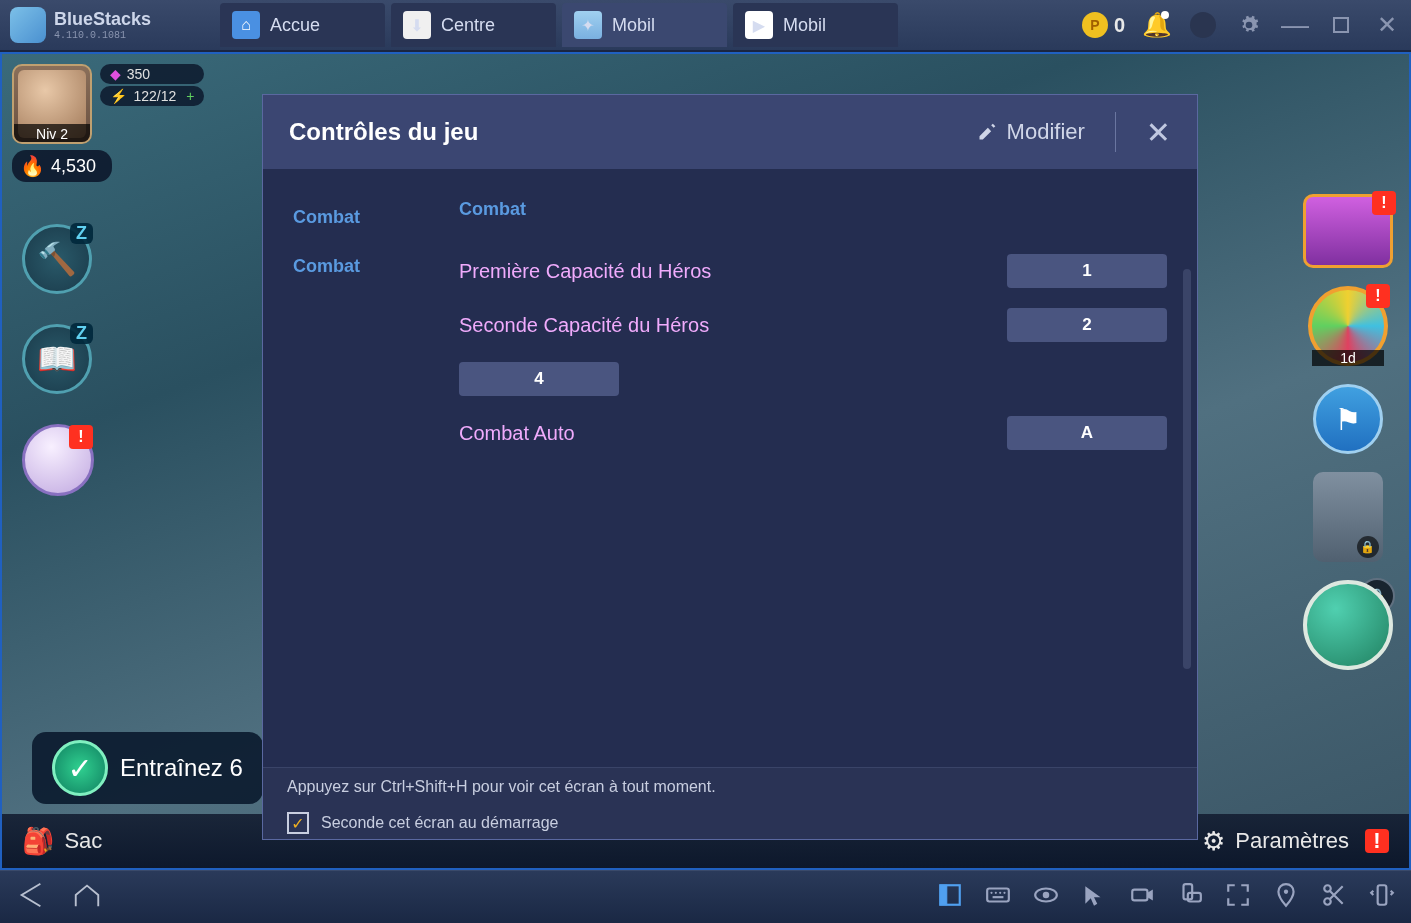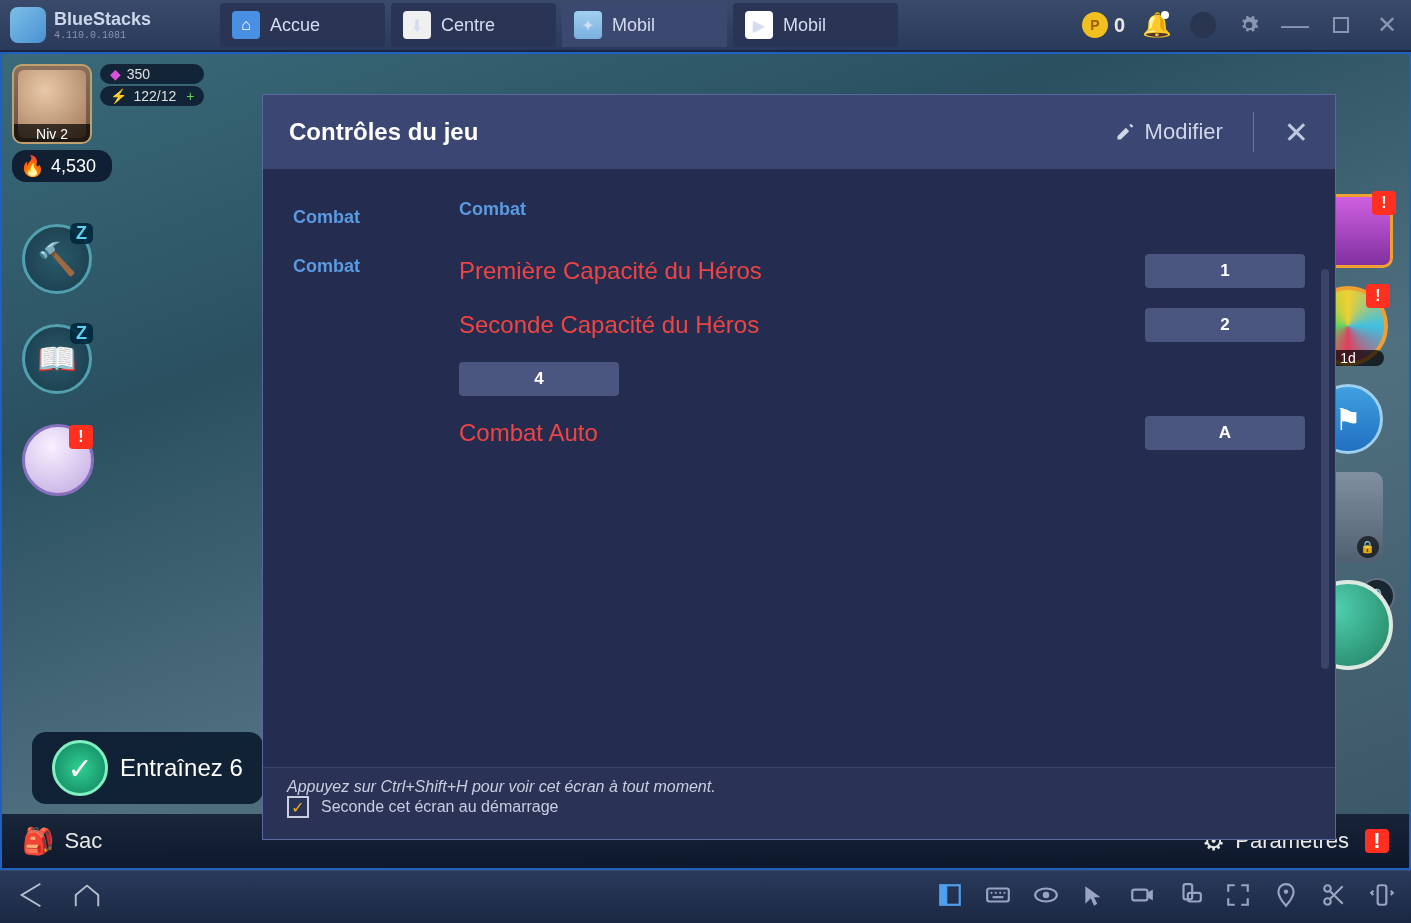--- a/index.html
+++ b/index.html
@@ -60,52 +60,52 @@
 .action-z{position:absolute;top:-4px;right:-4px;background:rgba(0,40,60,0.9);color:#60d0f0;font-size:18px;font-weight:bold;padding:0 6px;border-radius:6px;}
 .hammer-icon,.book-icon{color:#c0e0f0;font-size:32px;}
 .elf-avatar{width:72px;height:72px;background:radial-gradient(circle at 40% 30%,#f8f0ff,#c0a8e0);border-radius:50%;border:3px solid #8870c0;position:relative;}
 .alert-dot{position:absolute;top:-2px;right:-2px;width:24px;height:24px;background:#ff3020;border-radius:4px;display:flex;align-items:center;justify-content:center;color:#fff;font-weight:bold;}
 .lock-badge{position:absolute;right:14px;top:524px;width:36px;height:36px;background:rgba(20,30,40,0.9);border-radius:50%;border:2px solid #607080;display:flex;align-items:center;justify-content:center;color:#b0b8c0;}
 
 
 .right-actions{position:absolute;right:16px;top:140px;display:flex;flex-direction:column;gap:18px;align-items:center;}
 .chest{width:90px;height:74px;background:linear-gradient(#d060e0,#8030a0);border-radius:10px;border:3px solid #f0a030;position:relative;}
 .wheel{width:80px;height:80px;background:conic-gradient(#f0d030,#40c0e0,#e04060,#60d060,#f0d030);border-radius:50%;border:4px solid #f0a030;position:relative;}
-.wheel-label{position:absolute;bottom:-4px;left:0;right:0;text-align:center;background:rgba(0,0,0,0.7);color:#fff;font-size:14px;border-radius:8px;}
+.wheel-label{position:absolute;bottom:-4px;left:0;right:0;text-align:center;background:rgba(0,0,0,0.7);color:#fff;font-size:14px;border-radius:0;}
 .flag{width:70px;height:70px;background:linear-gradient(#40a0e0,#2070c0);border-radius:50%;border:3px solid #a0d0f0;position:relative;display:flex;align-items:center;justify-content:center;}
 .tower{width:70px;height:90px;background:linear-gradient(#8090a0,#506070);border-radius:10px;position:relative;}
 .globe{width:90px;height:90px;background:radial-gradient(circle at 35% 30%,#50d0b0,#208060);border-radius:50%;border:4px solid #dde8e0;position:relative;}
 
 
 .game-bottom{position:absolute;bottom:0;left:0;right:0;height:54px;background:linear-gradient(rgba(20,30,50,0.9),rgba(10,20,40,0.95));display:flex;align-items:center;padding:0 20px;justify-content:space-between;}
 .gb-item{display:flex;align-items:center;gap:10px;color:#e8e8e8;font-size:22px;}
 .gb-icon{font-size:26px;}
 .train-btn{position:absolute;left:30px;bottom:64px;display:flex;align-items:center;gap:12px;background:rgba(10,25,45,0.9);padding:8px 20px;border-radius:14px;}
 .train-check{width:56px;height:56px;background:radial-gradient(#30d090,#108060);border-radius:50%;border:3px solid #80f0c0;display:flex;align-items:center;justify-content:center;color:#fff;font-size:30px;}
 .train-text{color:#fff;font-size:24px;}
 
 
-.modal{position:absolute;top:40px;left:260px;width:1074px;height:746px;background:#2a3355;border:1px solid #5a68a0;display:flex;flex-direction:column;}
+.modal{position:absolute;top:40px;left:260px;width:936px;height:746px;background:#2a3355;border:1px solid #5a68a0;display:flex;flex-direction:column;}
 .modal-header{height:74px;background:#3b4672;display:flex;align-items:center;padding:0 26px;gap:20px;}
 .modal-title{color:#fff;font-size:24px;font-weight:600;flex:1;}
 .modify-btn{display:flex;align-items:center;gap:10px;color:#d0d6e8;font-size:22px;cursor:pointer;}
 .pencil{width:20px;height:20px;}
 .hdr-divider{width:1px;height:40px;background:#6a76a0;margin:0 10px;}
 .modal-close{color:#c0c8e0;font-size:30px;cursor:pointer;}
 .modal-body{flex:1;display:flex;background:#242d50;position:relative;}
 .modal-sidebar{width:170px;padding:24px 0;}
 .side-item{padding:14px 30px;color:#5a9ae0;font-size:18px;font-weight:600;cursor:pointer;}
 .modal-content{flex:1;padding:30px 30px 30px 10px;position:relative;}
 .section-title{color:#5a9ae0;font-size:18px;font-weight:600;margin-left:16px;margin-bottom:24px;}
 .control-row{display:flex;align-items:center;justify-content:space-between;padding:10px 0 10px 16px;}
-.control-label{color:#ef4444;font-size:24px;}
+.control-label{color:#f0abfc;font-size:20px;}
 .key-box{width:160px;height:34px;background:#4a5580;border-radius:4px;display:flex;align-items:center;justify-content:center;color:#fff;font-size:17px;font-weight:600;}
 .modal-scrollbar{position:absolute;right:6px;top:100px;width:8px;height:400px;background:#3a4468;border-radius:4px;}
 .modal-footer{height:72px;border-top:1px solid #3a4468;padding:10px 24px;color:#c8cee0;}
-.footer-hint{font-size:16px;margin-bottom:0;font-style:italic;}
+.footer-hint{font-size:16px;margin-bottom:16px;}
 .footer-check{display:flex;align-items:center;gap:12px;font-size:16px;}
 .checkbox{width:22px;height:22px;border:2px solid #c8cee0;display:flex;align-items:center;justify-content:center;color:#f0b020;font-size:16px;}
 
 
 .bottombar{height:53px;background:linear-gradient(#2a3a5a,#1a2844);display:flex;align-items:center;padding:0 16px;border-top:1px solid #3a4a6a;}
 .nav-icons{display:flex;gap:26px;}
 .nav-icon{color:#b8c0d0;}
 .nav-icon svg{width:30px;height:30px;fill:none;stroke:#b8c0d0;stroke-width:2;}
 .tool-icons{margin-left:auto;display:flex;gap:22px;align-items:center;}
 .tool-icon{color:#9aa4c0;cursor:pointer;}

